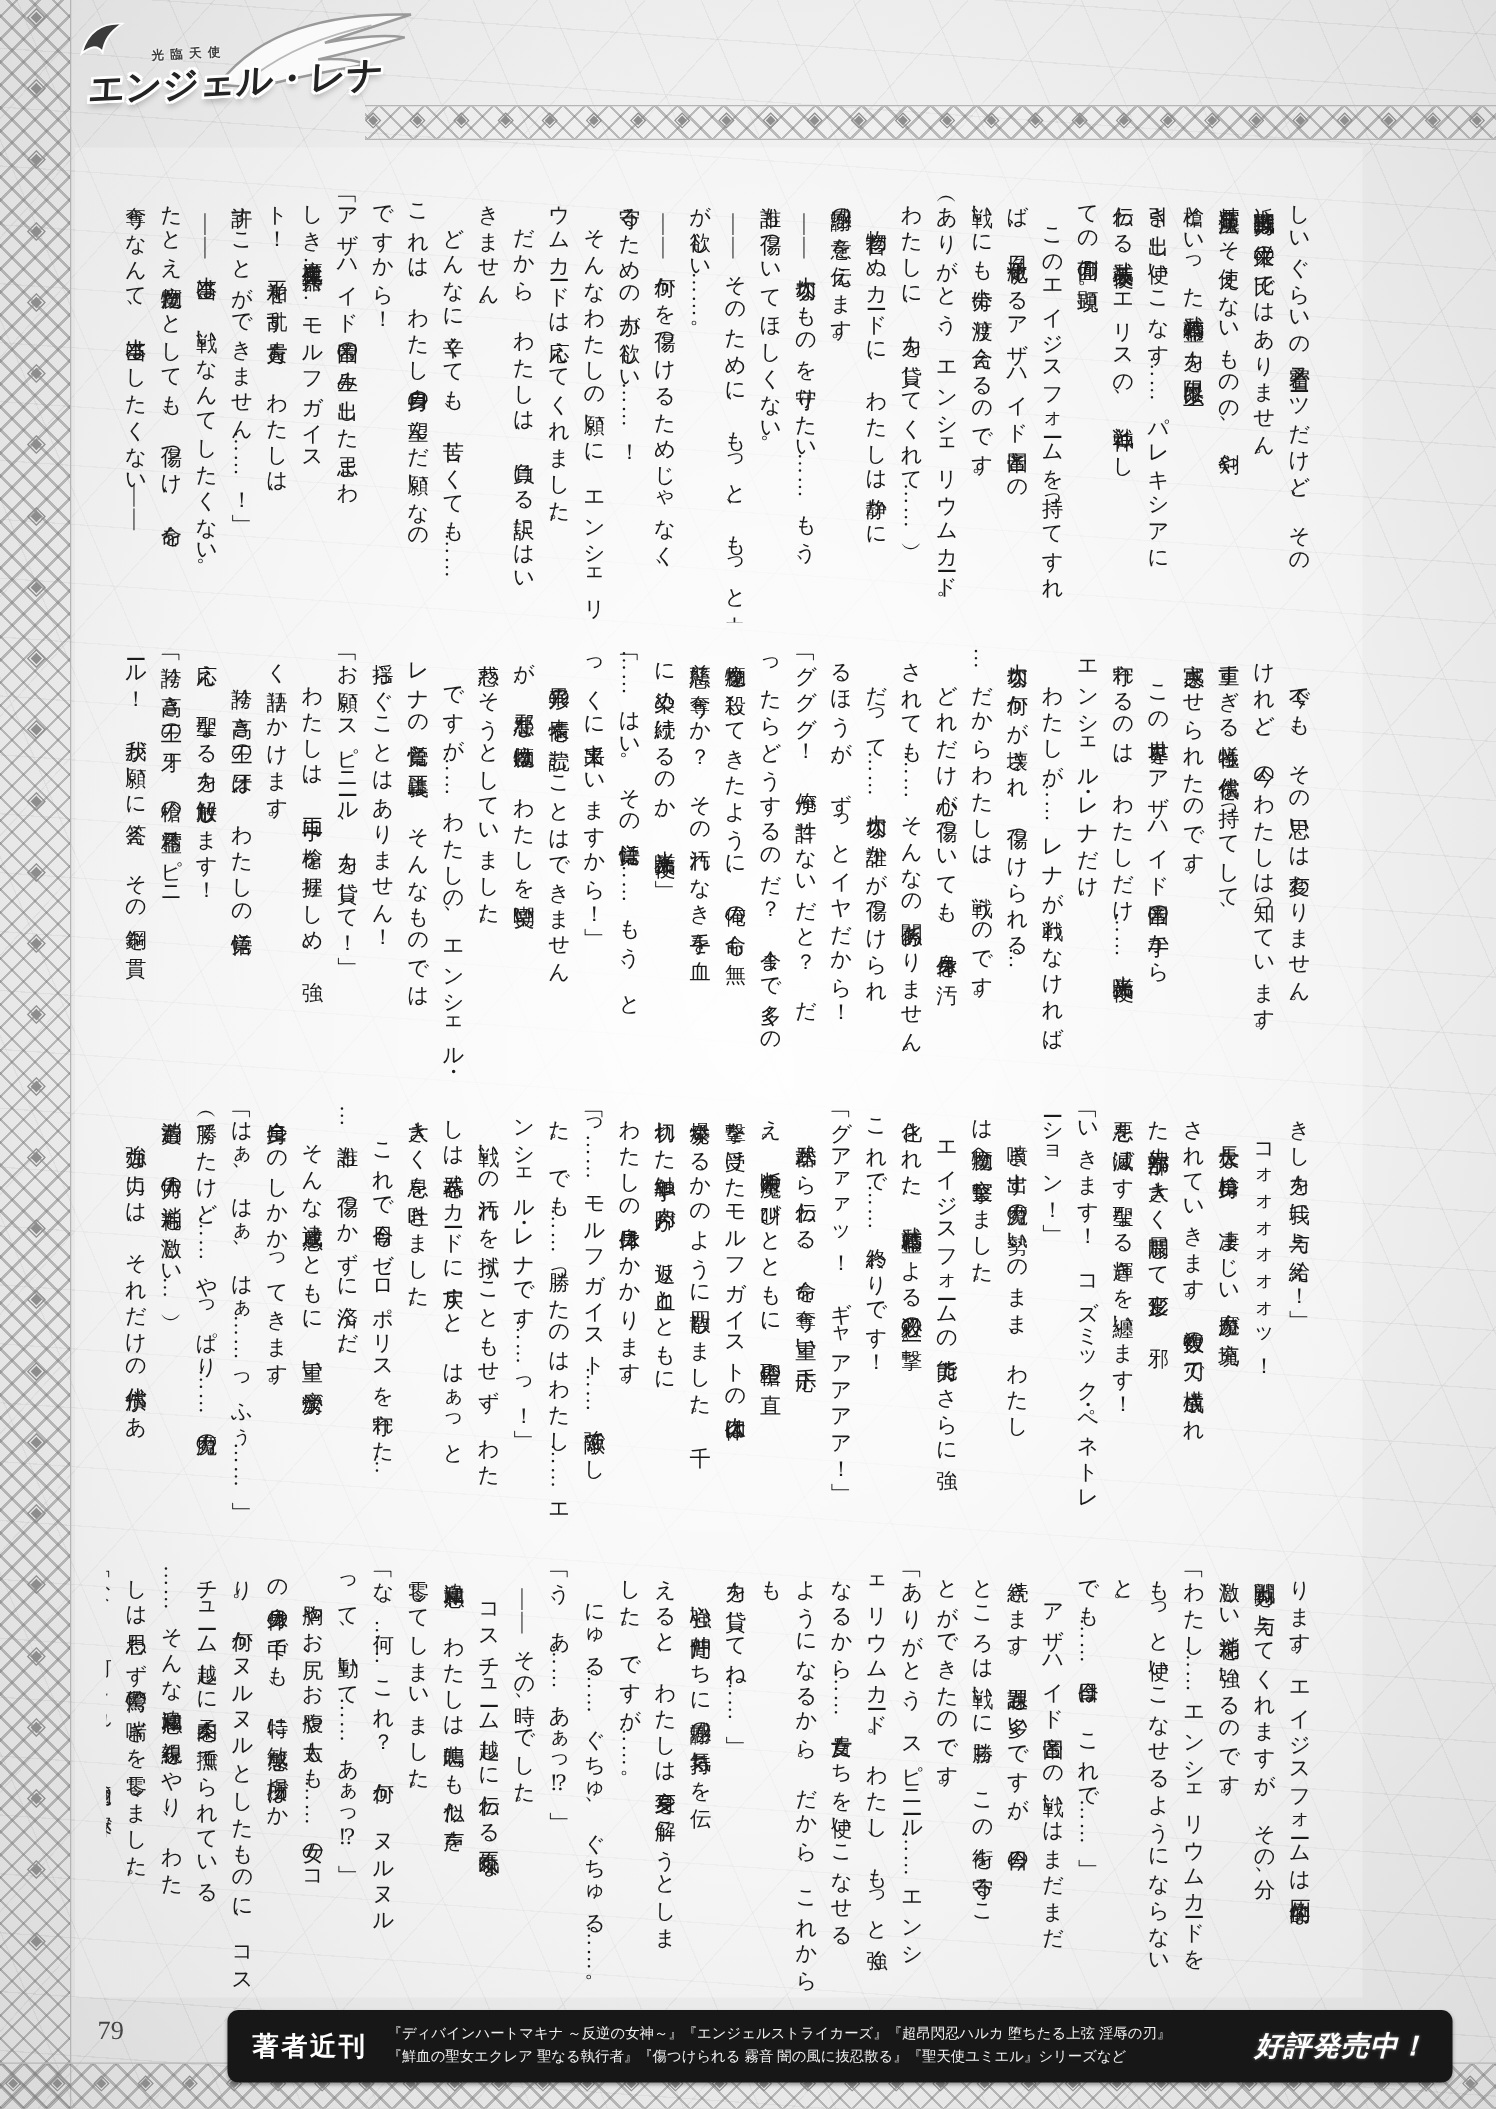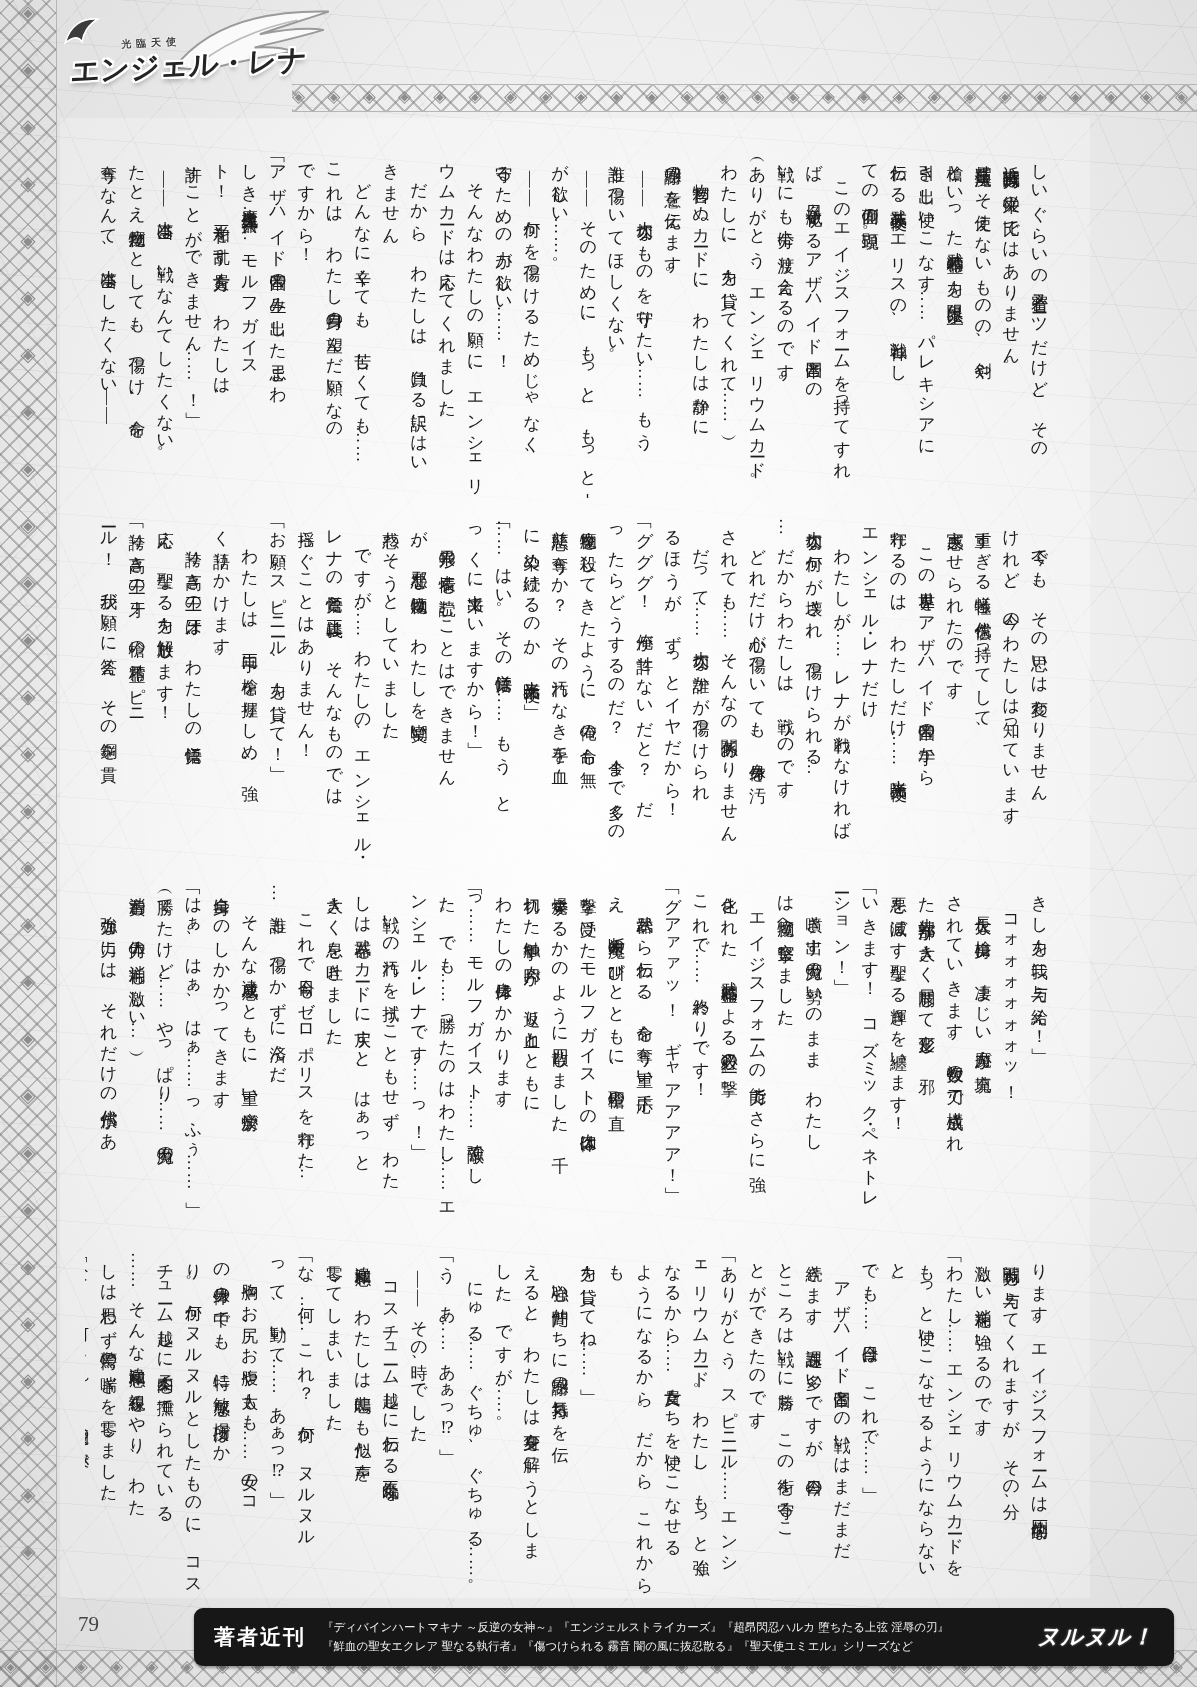--- a/index.html
+++ b/index.html
@@ -65,21 +65,21 @@
   .band2{top:518px;}
   .band3{top:884px;}
   .band4{top:1252px;}
   
   .page-number{position:absolute;left:78px;top:1612px;font-size:21px;color:#454545;}
   
   .footer-bar{position:absolute;left:182px;top:1608px;width:980px;height:58px;
     background:#171717;border-radius:9px;display:flex;align-items:center;
     padding:0 20px;box-sizing:border-box;gap:16px;
     font-family:"Liberation Sans","DejaVu Sans",sans-serif;
-    box-shadow:0 2px 3px rgba(0,0,0,.35);margin-left:12px;}
+    box-shadow:0 2px 3px rgba(0,0,0,.35);}
   .footer-label{color:#ffffff;font-size:21px;font-weight:bold;letter-spacing:2px;white-space:nowrap;}
   .footer-titles{display:flex;flex-direction:column;justify-content:flex-end;gap:3px;flex:1;min-width:0;}
   .footer-titles div{color:#f2f2f2;font-size:11.5px;line-height:1.35;white-space:nowrap;
     overflow:hidden;}
   .footer-promo{color:#ffffff;font-size:22px;font-weight:bold;font-style:italic;
     white-space:nowrap;letter-spacing:1px;text-shadow:0 0 3px rgba(255,255,255,.4);}
 </style>
 </head>
 <body>
 
@@ -247,15 +247,15 @@
     </div>
 
   <div class="page-number">79</div>
 
   <div class="footer-bar">
     <div class="footer-label">著者近刊</div>
     <div class="footer-titles">
       <div>『ディバインハートマキナ ～反逆の女神～』『エンジェルストライカーズ』『超昂閃忍ハルカ 堕ちたる上弦 淫辱の刃』</div>
       <div>『鮮血の聖女エクレア 聖なる執行者』『傷つけられる 霧音 闇の風に抜忍散る』『聖天使ユミエル』シリーズなど</div>
     </div>
-    <div class="footer-promo">ヌルヌル！</div>
+    <div class="footer-promo">好評発売中！</div>
   </div>
 </div>
 
 </body></html>

